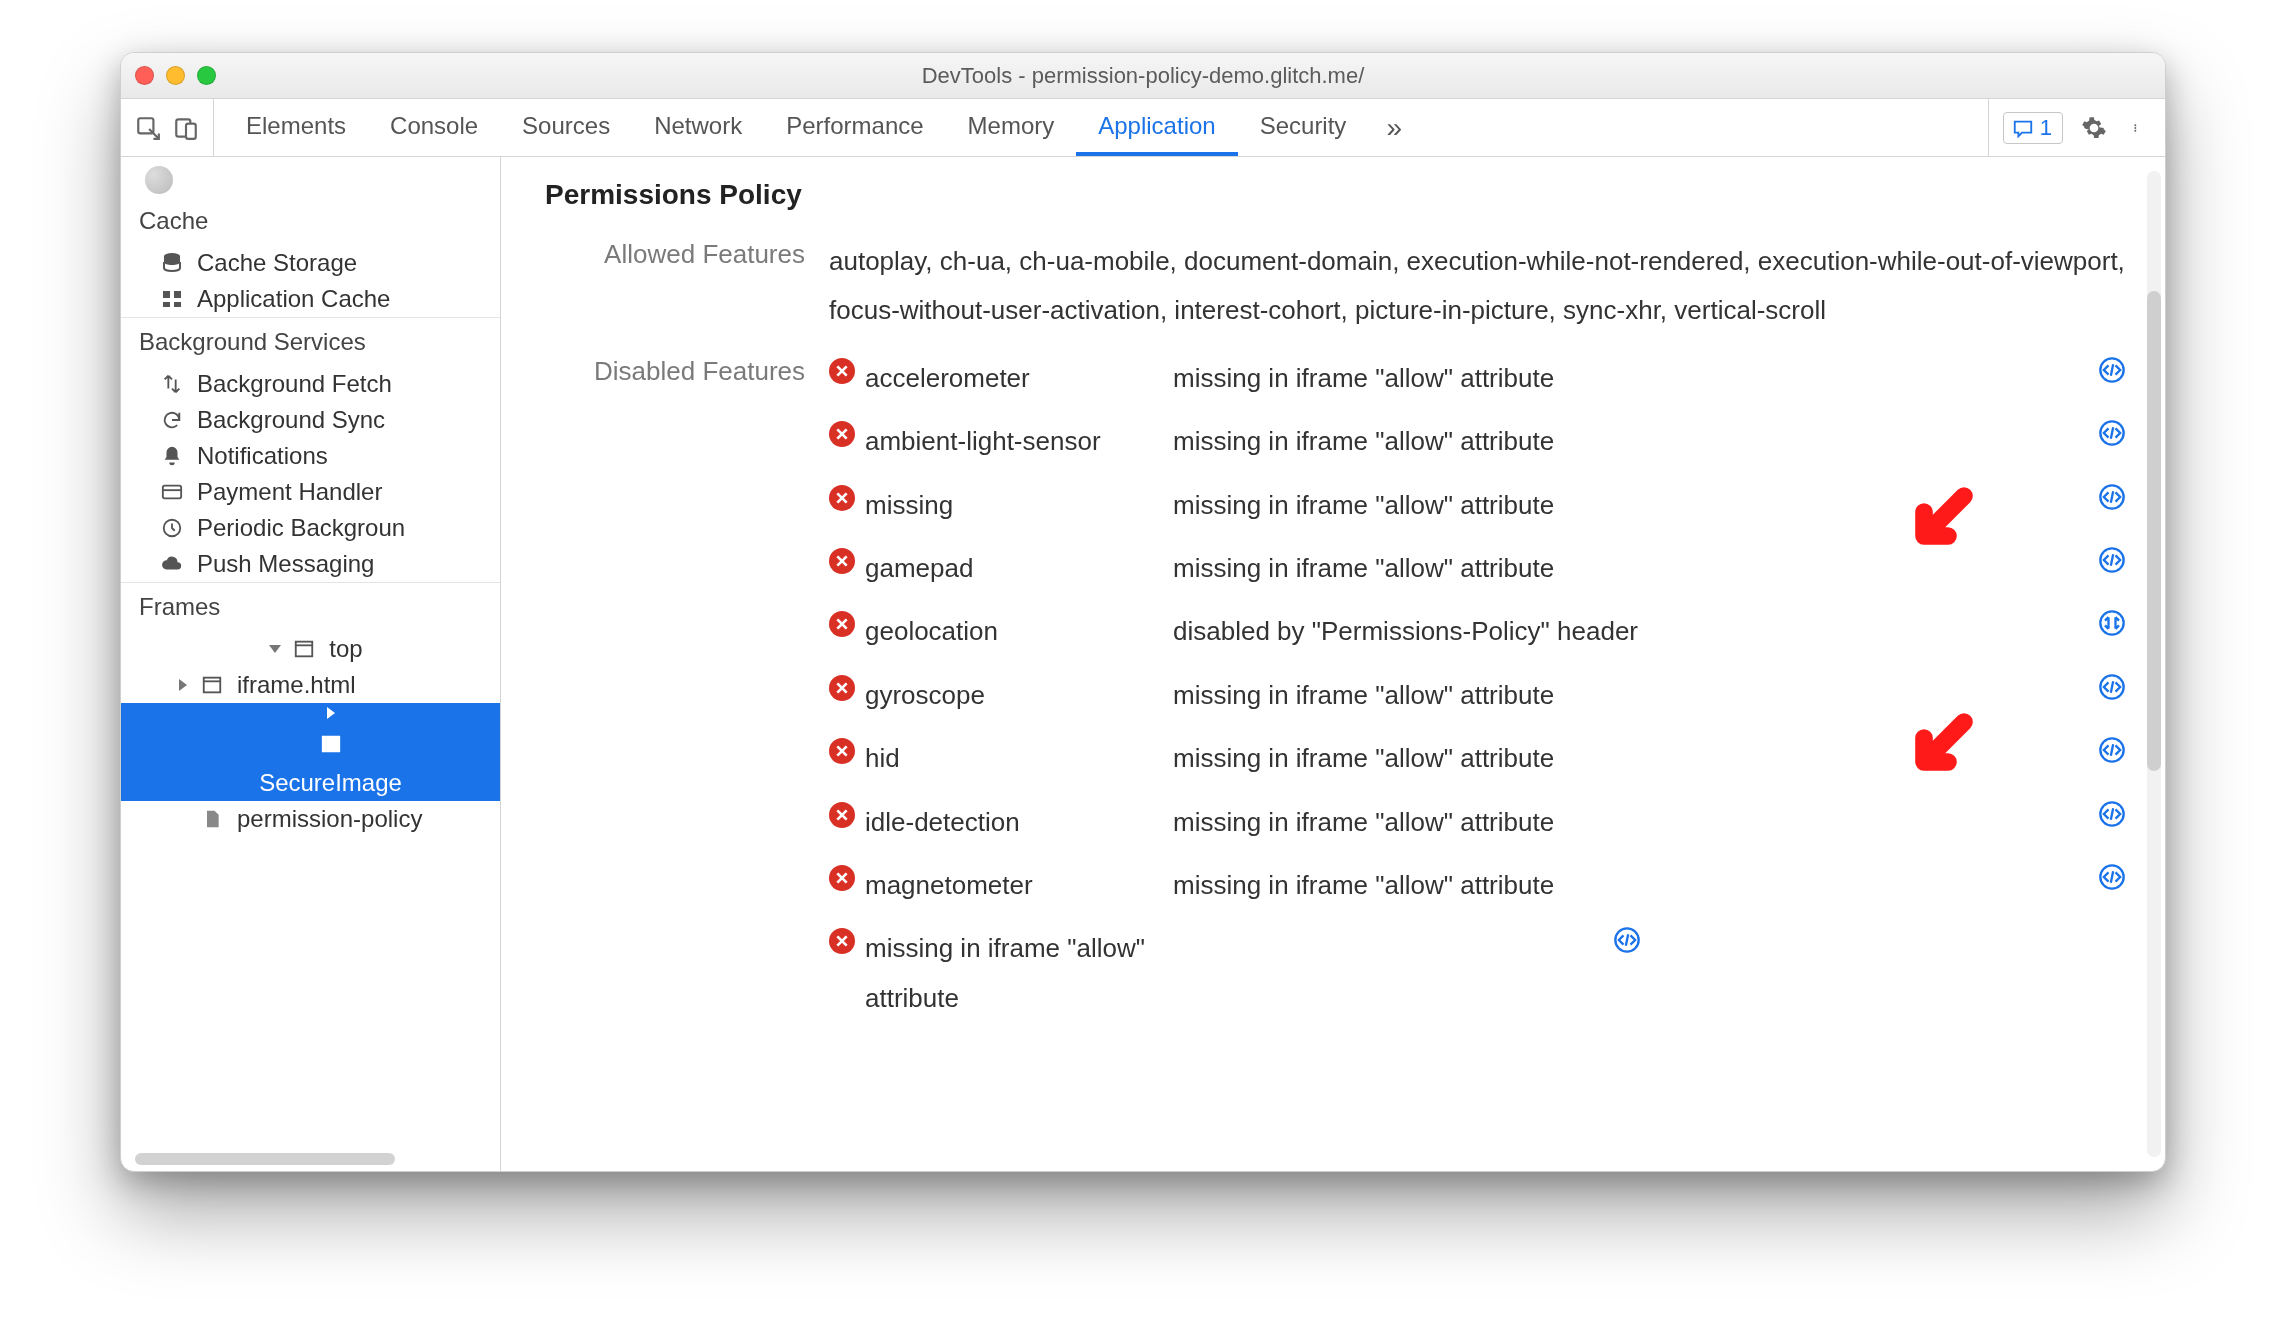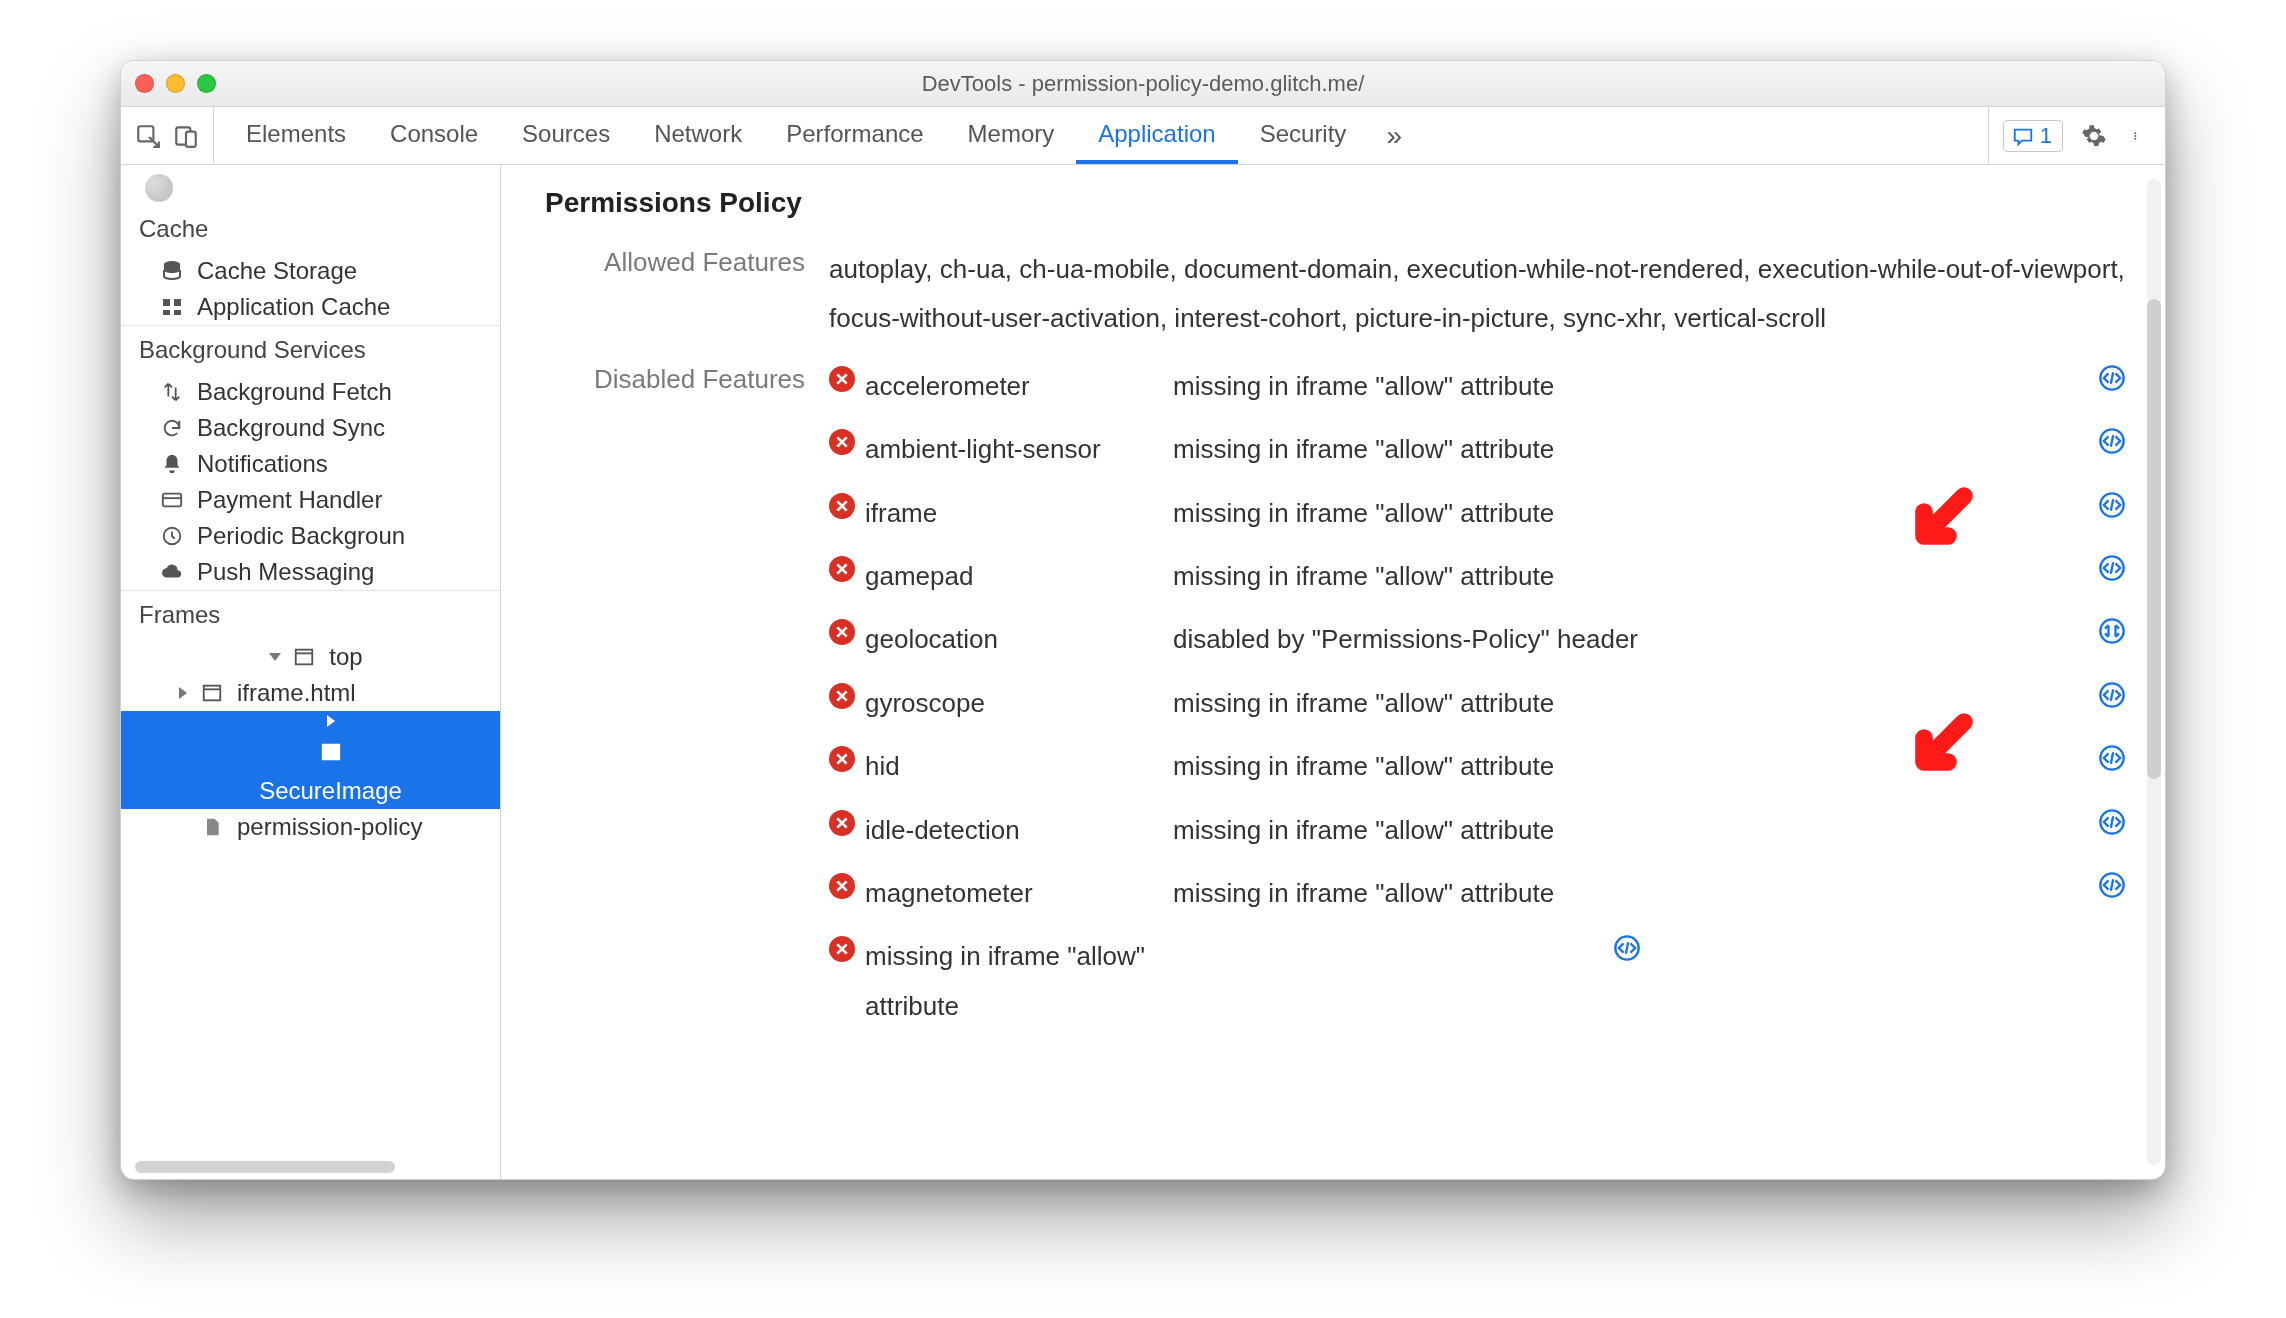--- a/index.html
+++ b/index.html
@@ -2,21 +2,21 @@
 <html><head>
 <meta charset="utf-8">
 <style>
   * { box-sizing: border-box; margin: 0; padding: 0; }
   html, body { width: 2286px; height: 1318px; background: #fff; font-family: -apple-system, BlinkMacSystemFont, "Segoe UI", Helvetica, Arial, sans-serif; }
   .stage { position: relative; width: 2286px; height: 1318px; }
 
   
   .window {
     position: absolute;
-    left: 120px; top: 60px;
+    left: 120px; top: 52px;
     width: 2046px; height: 1120px;
     background: #fff;
     border: 1px solid #cfcfcf;
     border-radius: 14px;
     box-shadow: 0 40px 80px rgba(0,0,0,.35), 0 10px 30px rgba(0,0,0,.25);
     overflow: hidden;
     display: flex;
     flex-direction: column;
   }
   .titlebar {
@@ -322,21 +322,21 @@
                       <path d="M9 8l-4 4 4 4M15 8l4 4-4 4M13 7l-2 10"></path>
                     </svg>
                   </span>
                 </div>
                 <div class="feat-row">
                   <span class="x-icon">
                     <svg viewBox="0 0 24 24" width="16" height="16" stroke="#fff" stroke-width="4" fill="none">
                       <path d="M5 5l14 14M19 5L5 19"></path>
                     </svg>
                   </span>
-                  <span>iframe</span>
+                  <span>missing</span>
                   <span class="reason">missing in iframe "allow" attribute</span>
                   <span class="jump">
                     <svg viewBox="0 0 24 24" width="28" height="28" fill="none" stroke="#1a73e8" stroke-width="2">
                       <circle cx="12" cy="12" r="10"></circle>
                       <path d="M9 8l-4 4 4 4M15 8l4 4-4 4M13 7l-2 10"></path>
                     </svg>
                   </span>
                 </div>
                 <div class="feat-row">
                   <span class="x-icon">

